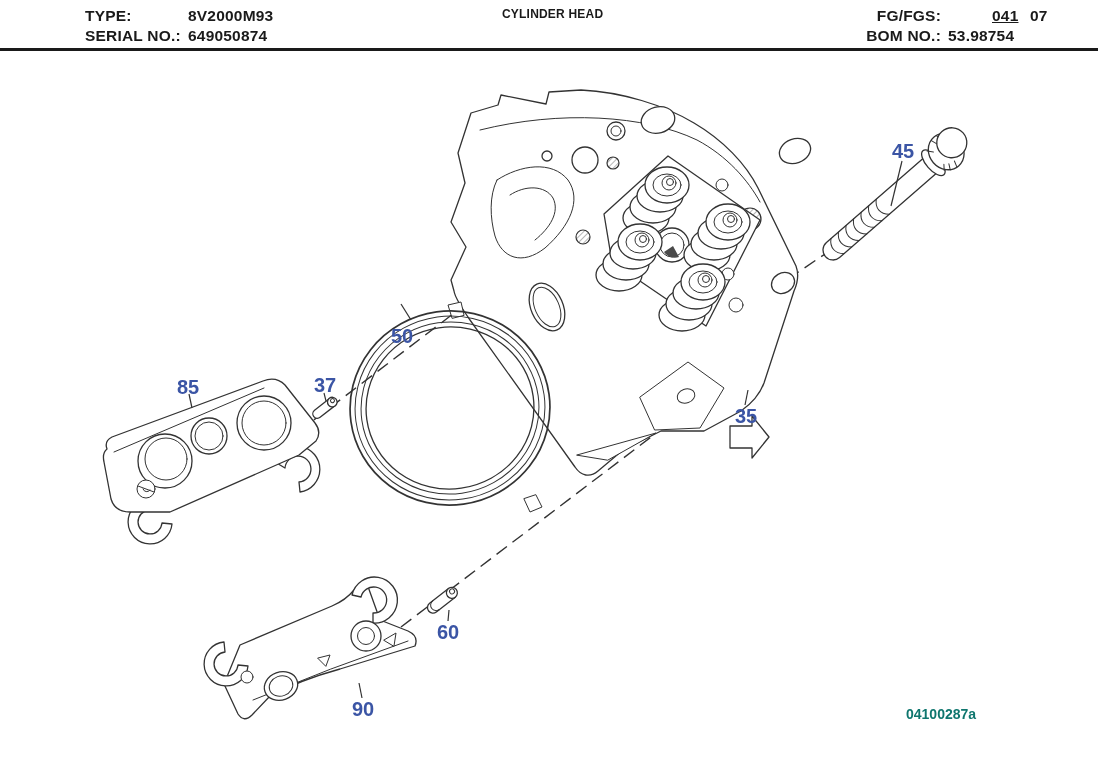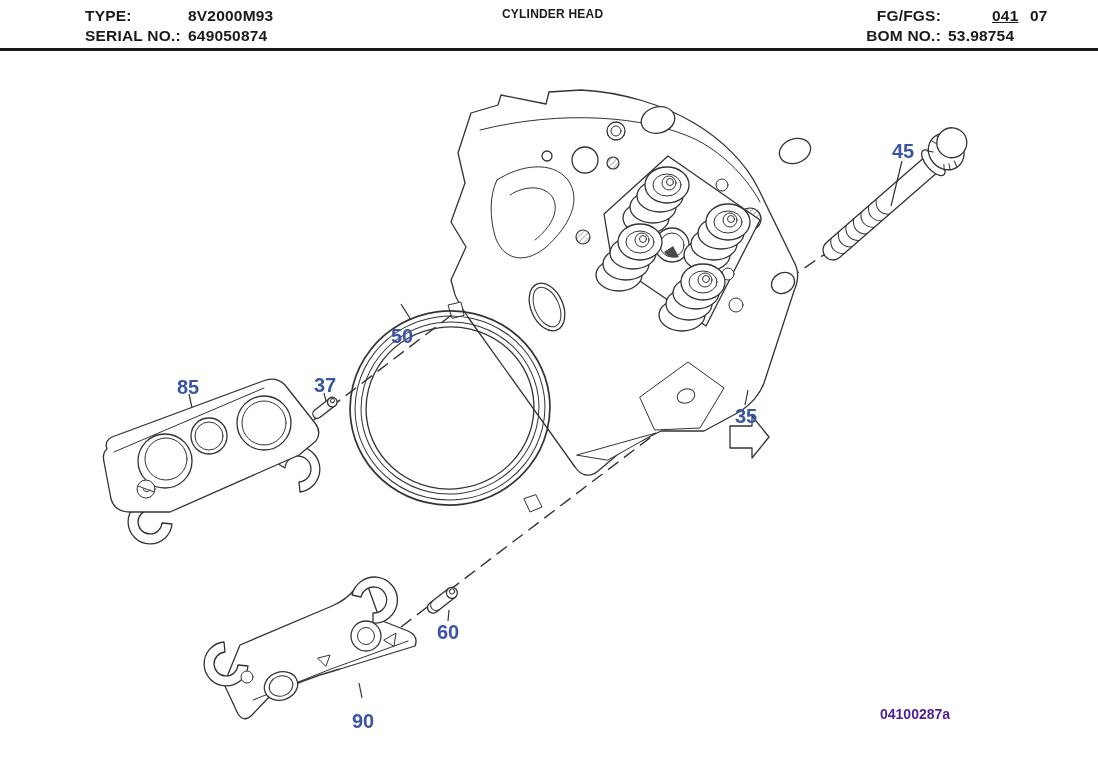--- a/index.html
+++ b/index.html
@@ -4,21 +4,21 @@
 <style>
   html,body{margin:0;padding:0;}
   body{
     width:1098px;height:772px;position:relative;background:#ffffff;
     font-family:"Liberation Sans", sans-serif;color:#1a1a1a;overflow:hidden;
   }
   .hdr-text{position:absolute;font-weight:bold;font-size:15.5px;white-space:nowrap;letter-spacing:.2px;}
   .hdr-right-label{width:96px;text-align:right;display:inline-block;}
   .rule{position:absolute;left:0;top:48px;width:1098px;height:3px;background:#1a1a1a;}
   .callout{position:absolute;font-size:20px;font-weight:bold;color:var(--callout-color,#3b55a5);white-space:nowrap;}
-  .drawing-no{position:absolute;left:880px;top:706px;font-size:14px;font-weight:bold;color:#4c1d95;}
+  .drawing-no{position:absolute;left:906px;top:706px;font-size:14px;font-weight:bold;color:#0f766e;}
   svg.diagram{position:absolute;left:0;top:0;}
   .ln{fill:none;stroke:var(--line-color,#333);stroke-width:1.3;stroke-linecap:round;stroke-linejoin:round;}
   .fw{fill:#fff;stroke:var(--line-color,#333);stroke-width:1.3;stroke-linecap:round;stroke-linejoin:round;}
   .thin{stroke-width:1;}
   .thick{stroke-width:1.7;}
   .dash{fill:none;stroke:var(--line-color,#333);stroke-width:1.4;stroke-dasharray:13 7;}
   .leader{fill:none;stroke:var(--line-color,#333);stroke-width:1.2;}
   .hatchfill{fill:url(#hatch);stroke:var(--line-color,#333);stroke-width:1.2;}
 </style>
 </head>
@@ -230,15 +230,15 @@
     <path class="leader" d="M 362,698 L 359,683"></path>
   </g>
 </svg>
 
 <span class="callout" style="left:892px;top:140px;">45</span>
 <span class="callout" style="left:391px;top:285px;margin-top:40px;">50</span>
 <span class="callout" style="left:177px;top:376px;">85</span>
 <span class="callout" style="left:314px;top:374px;">37</span>
 <span class="callout" style="left:735px;top:405px;">35</span>
 <span class="callout" style="left:437px;top:621px;">60</span>
-<span class="callout" style="left:352px;top:698px;margin-top:12px;">90</span>
+<span class="callout" style="left:352px;top:698px;">90</span>
 
 <span class="drawing-no">04100287a</span>
 
 </body></html>

